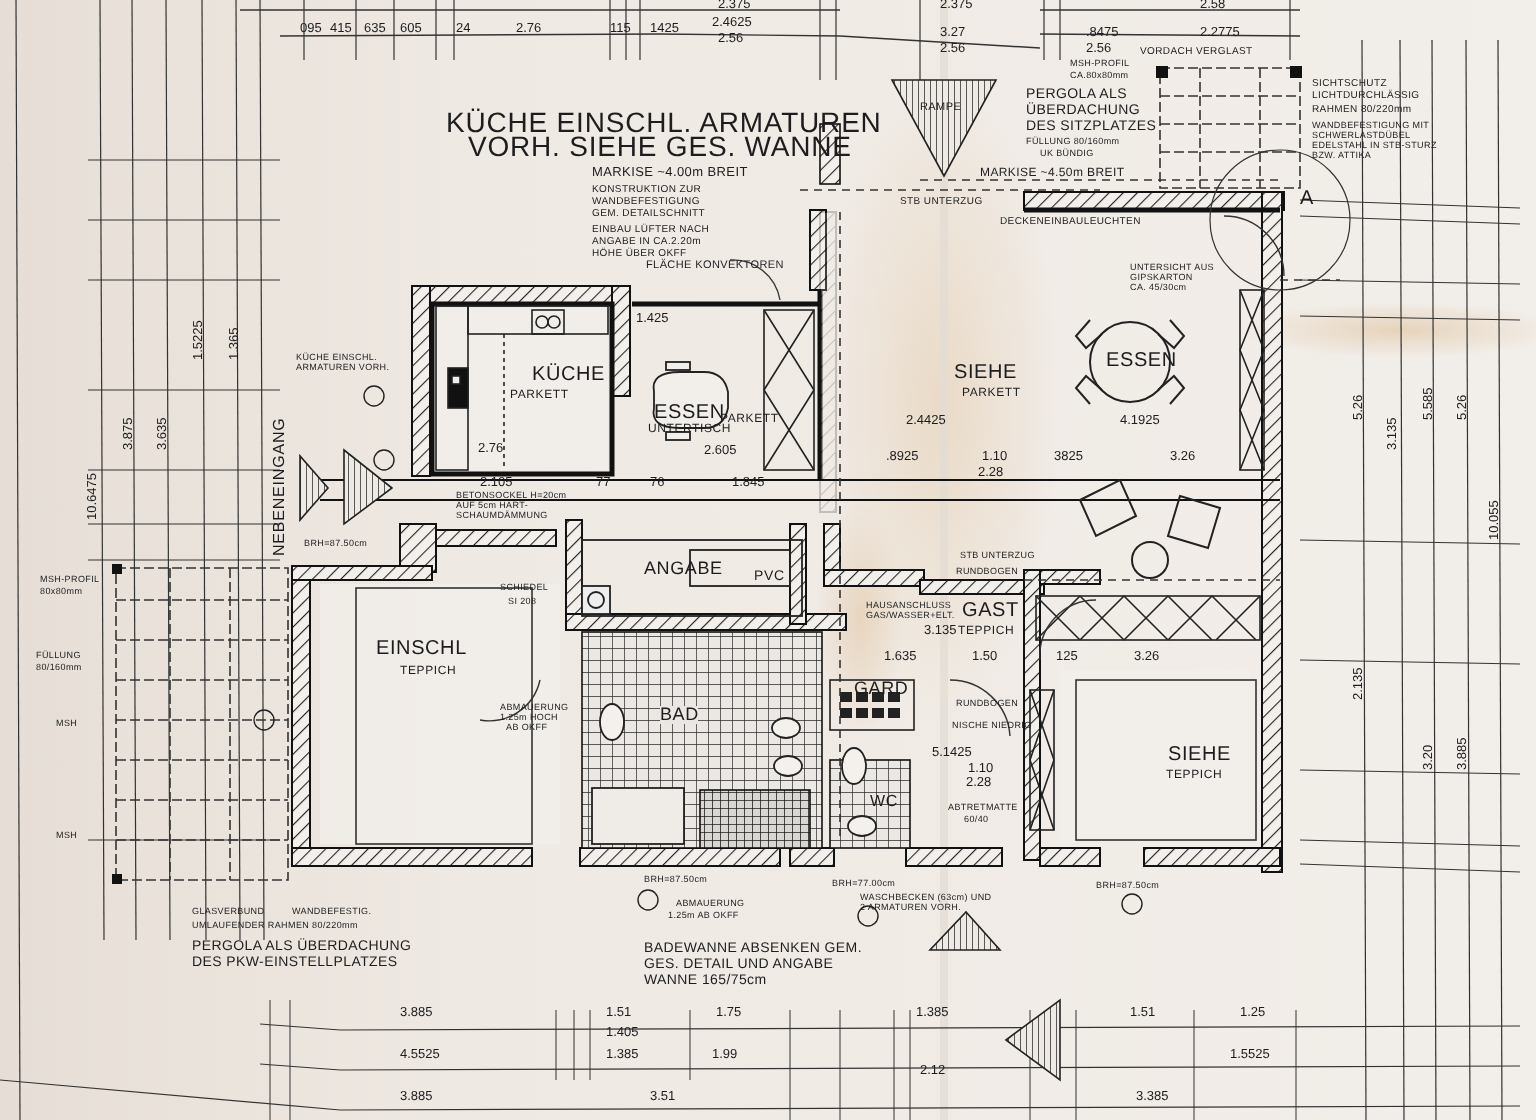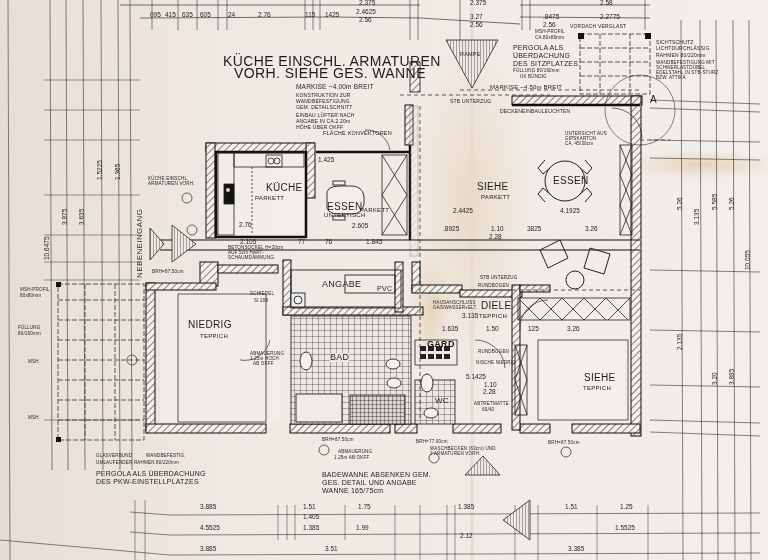--- a/index.html
+++ b/index.html
@@ -337,29 +337,29 @@
 <div class="lbl sub" style="left:360px;top:207px;">PARKETT</div>
 
 <div class="lbl room" style="left:477px;top:182px;">SIEHE</div>
 <div class="lbl sub" style="left:481px;top:194px;">PARKETT</div>
 
 <div class="lbl room" style="left:553px;top:176px;">ESSEN</div>
 
 <div class="lbl room" style="left:322px;top:280px;font-size:9px;">ANGABE</div>
 <div class="lbl sub" style="left:377px;top:285px;font-size:7px;">PVC</div>
 
-<div class="lbl room" style="left:188px;top:320px;">NIEDRIG</div>
+<div class="lbl room" style="left:188px;top:320px;">EINSCHL</div>
 <div class="lbl sub" style="left:200px;top:333px;">TEPPICH</div>
 
 <div class="lbl room" style="left:330px;top:353px;font-size:9px;background:#eae6e1;">BAD</div>
 
-<div class="lbl room" style="left:481px;top:301px;">DIELE</div>
+<div class="lbl room" style="left:481px;top:301px;">GAST</div>
 <div class="lbl sub" style="left:479px;top:313px;">TEPPICH</div>
 
-<div class="lbl room" style="left:427px;top:340px;font-size:9px;font-weight:bold;">GARD</div>
+<div class="lbl room" style="left:427px;top:340px;font-size:9px;">GARD</div>
 <div class="lbl room" style="left:435px;top:397px;font-size:8px;">WC</div>
 
 <div class="lbl room" style="left:584px;top:373px;">SIEHE</div>
 <div class="lbl sub" style="left:583px;top:385px;">TEPPICH</div>
 
 <div class="lbl" style="left:650px;top:95px;font-size:10px;">A</div>
 
 <div class="lbl note2" style="left:223px;top:54px;">KÜCHE EINSCHL. ARMATUREN</div>
 <div class="lbl note2" style="left:234px;top:66px;">VORH. SIEHE GES. WANNE</div>
 

